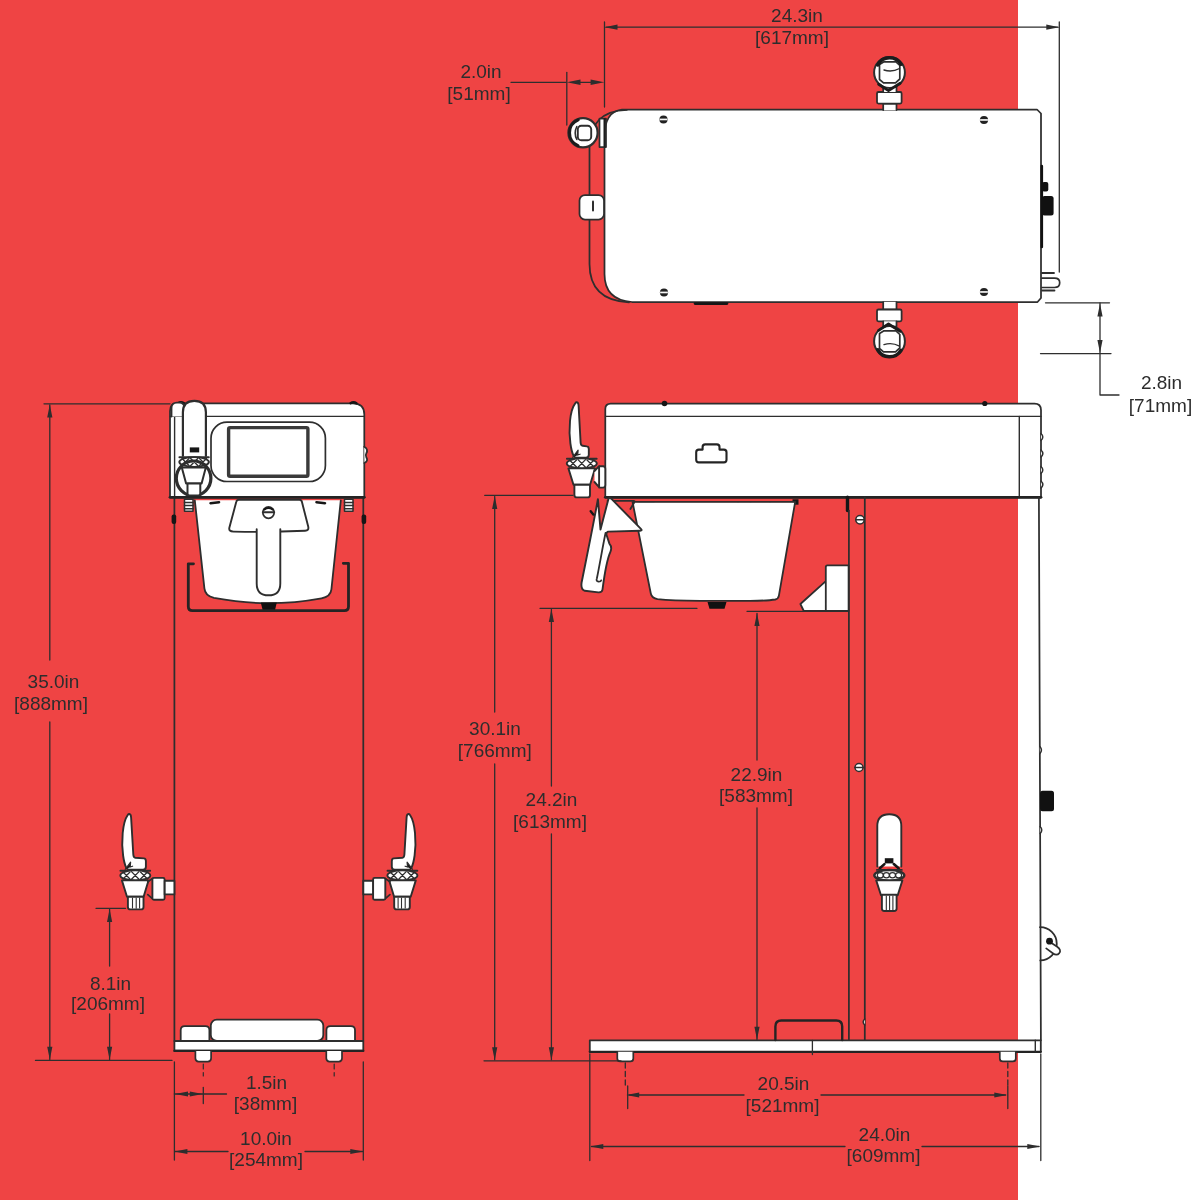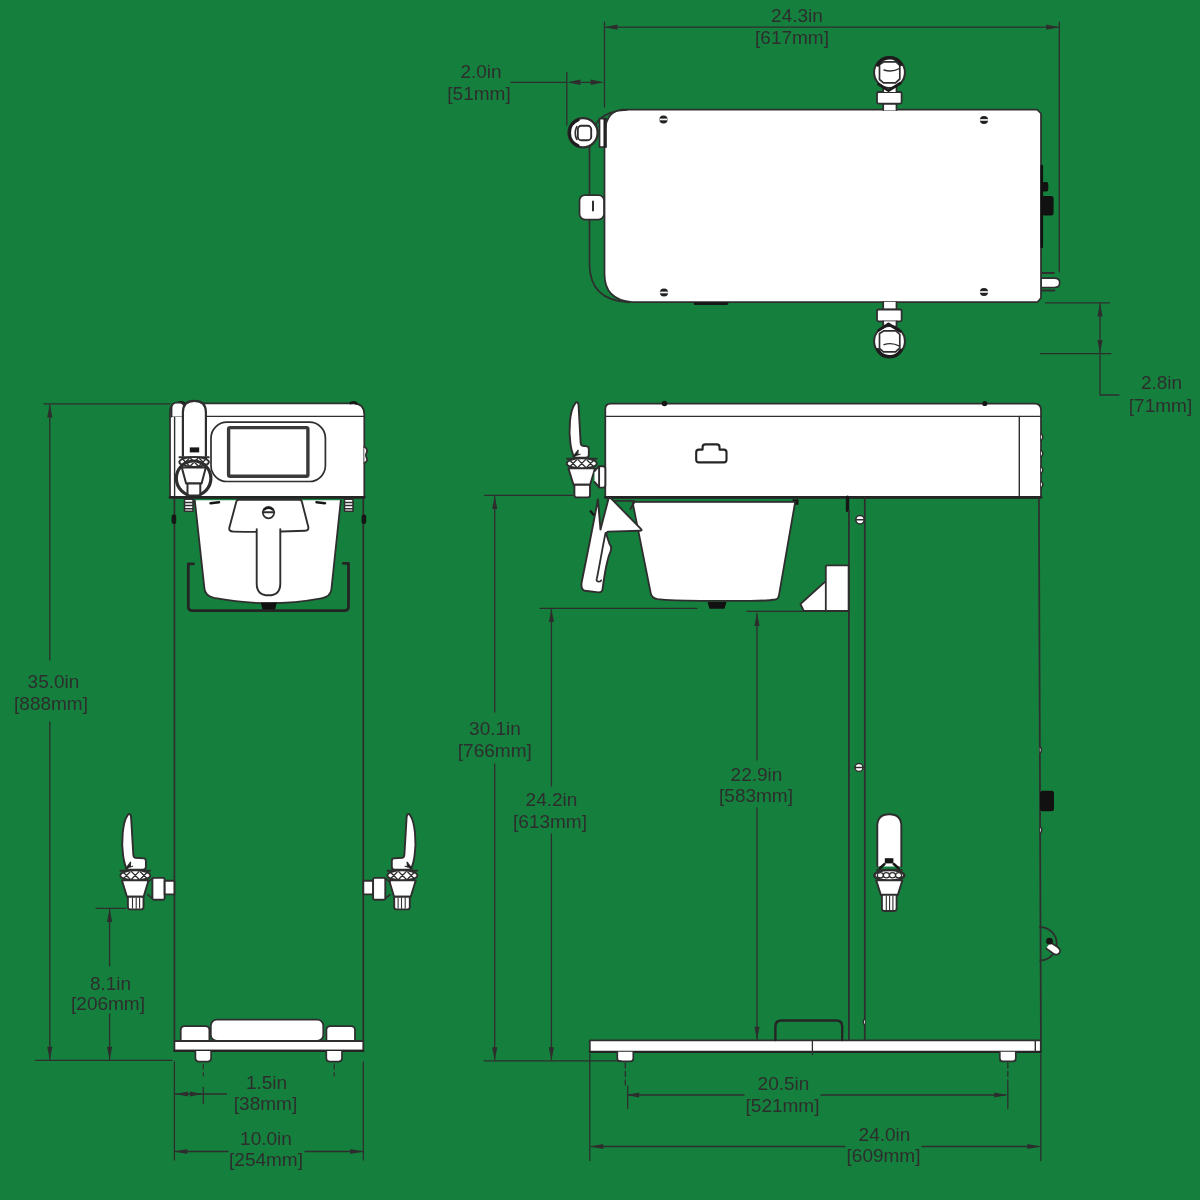--- a/index.html
+++ b/index.html
@@ -1,16 +1,16 @@
 <!DOCTYPE html>
 <html><head>
 <meta charset="utf-8">
 <style>
   html,body{margin:0;padding:0;background:#ffffff;}
-  .page{width:1200px;height:1200px;position:relative;background:#15803d;}
+  .page{width:1018px;height:1200px;position:relative;background:#ef4444;}
   svg{display:block;}
   text{font-family:"Liberation Sans", sans-serif; fill:#2d2d2d;}
 </style>
 </head>
 <body>
 <div class="page">
 <svg width="1200" height="1200" viewBox="0 0 1200 1200" fill="none" stroke-linecap="round" stroke-linejoin="round">
 
 <g id="topview" stroke="#2e2e2e" stroke-width="1.75">
 

